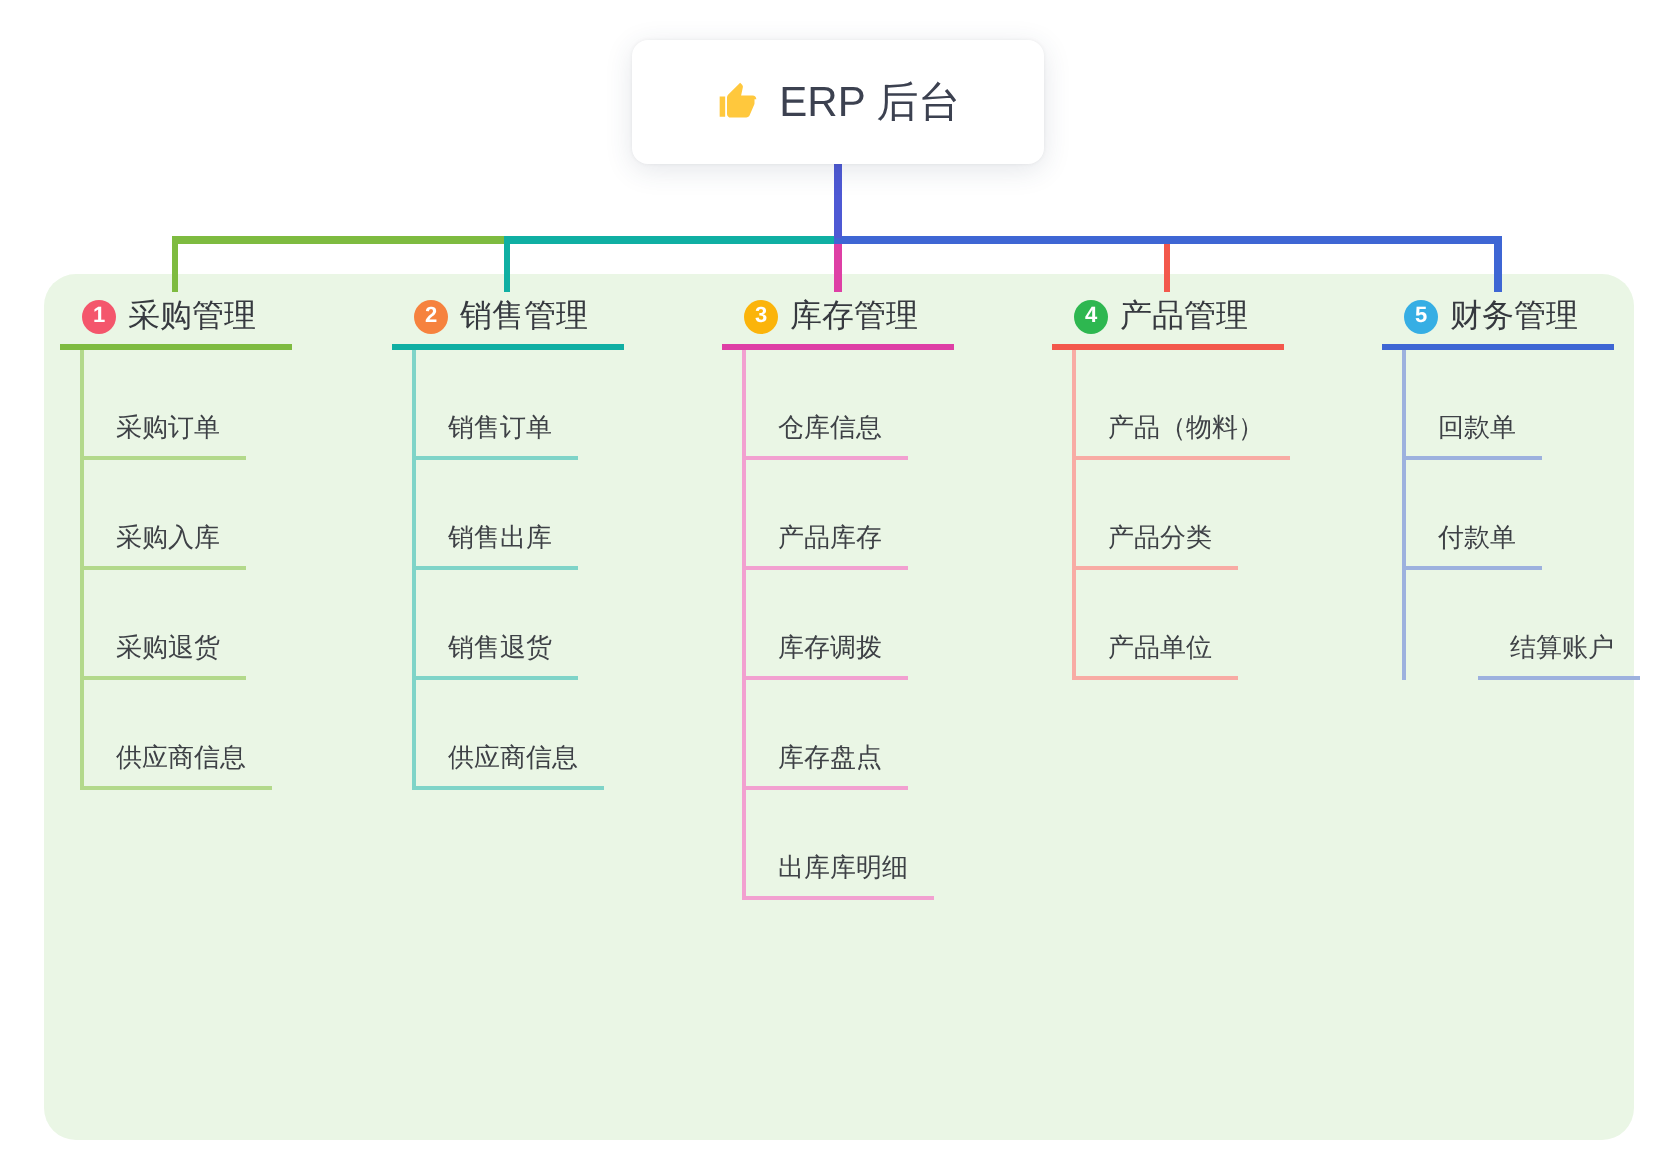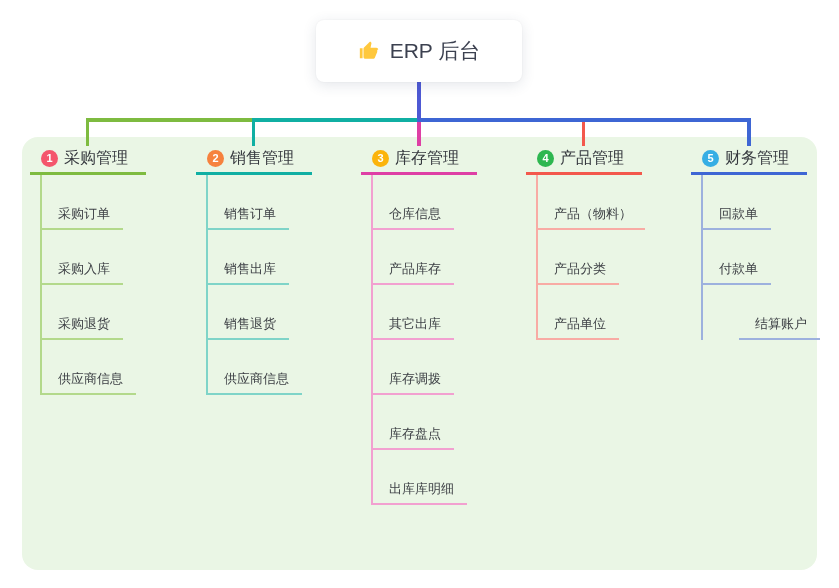--- a/index.html
+++ b/index.html
@@ -114,23 +114,20 @@
           <span>库存管理</span>
         </div>
         <div class="branch-children" style="border-left-color: rgb(242, 160, 208);">
           <div class="child">
             <div class="child-label" style="border-bottom-color: rgb(242, 160, 208);">仓库信息</div>
           </div>
           <div class="child">
             <div class="child-label" style="border-bottom-color: rgb(242, 160, 208);">产品库存</div>
           </div>
           <div class="child">
-            <div class="child-label" style="border-bottom-color: rgb(242, 160, 208);">其它出库</div>
-          </div>
-          <div class="child">
             <div class="child-label" style="border-bottom-color: rgb(242, 160, 208);">库存调拨</div>
           </div>
           <div class="child">
             <div class="child-label" style="border-bottom-color: rgb(242, 160, 208);">库存盘点</div>
           </div>
           <div class="child">
             <div class="child-label" style="border-bottom-color: rgb(242, 160, 208);">出库库明细</div>
           </div>
         </div>
       </div>

